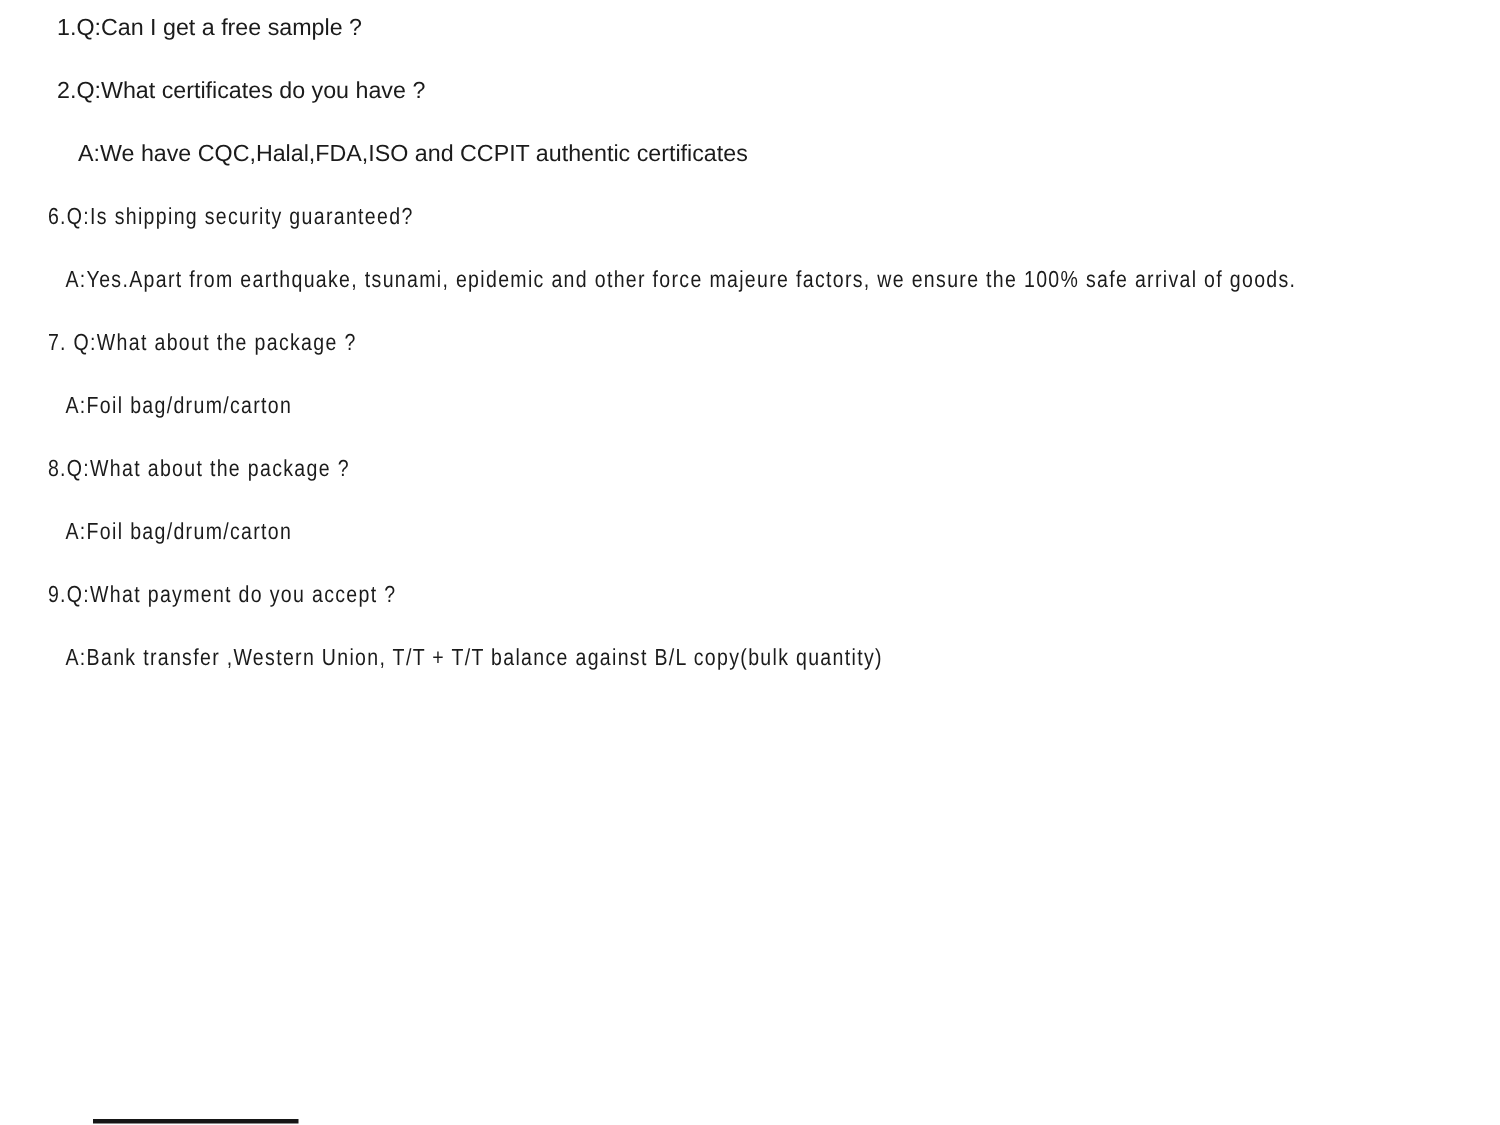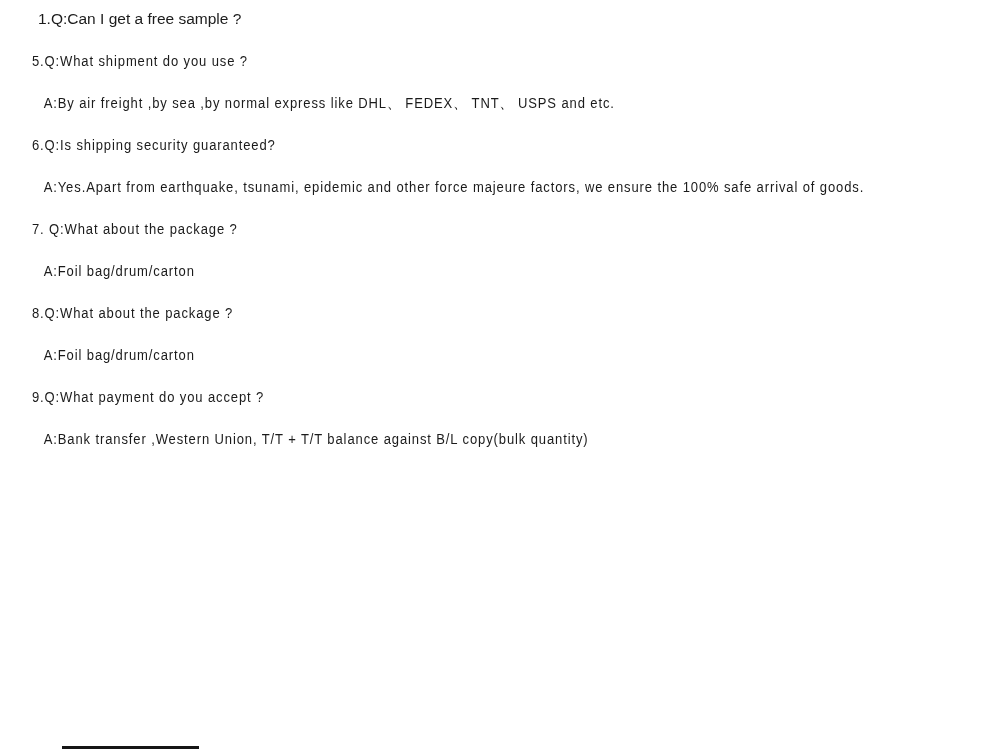--- a/index.html
+++ b/index.html
@@ -41,27 +41,27 @@
   }
 </style>
 </head>
 <body>
 
 <div id="faq">
   <div class="qa">
     <div class="line q">1.Q:Can I get a free sample ?</div>
   </div>
 
+  <div class="qa">
+    <div class="line q">2.Q:What certificates do you have ?</div>
+    <div class="line a">A:We have CQC,Halal,FDA,ISO and CCPIT authentic certificates</div>
+  </div>
 
 
 
-  <div class="qa">
-    <div class="line q narrow">5.Q:What shipment do you use ?</div>
-    <div class="line a narrow">A:By air freight ,by sea ,by normal express like DHL、 FEDEX、 TNT、 USPS and etc.</div>
-  </div>
 
   <div class="qa">
     <div class="line q narrow">6.Q:Is shipping security guaranteed?</div>
     <div class="line a narrow">A:Yes.Apart from earthquake, tsunami, epidemic and other force majeure factors, we ensure the 100% safe arrival of goods.</div>
   </div>
 
   <div class="qa">
     <div class="line q narrow">7. Q:What about the package ?</div>
     <div class="line a narrow">A:Foil bag/drum/carton</div>
   </div>

